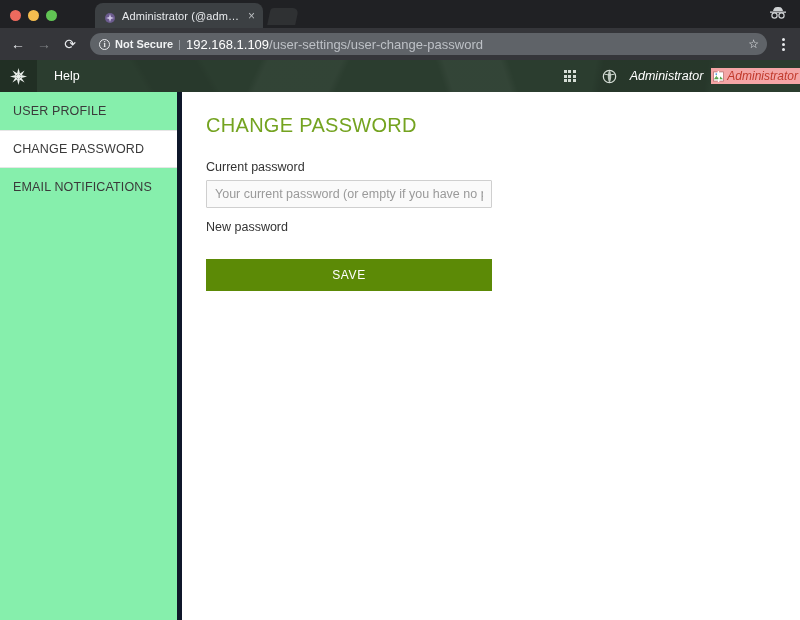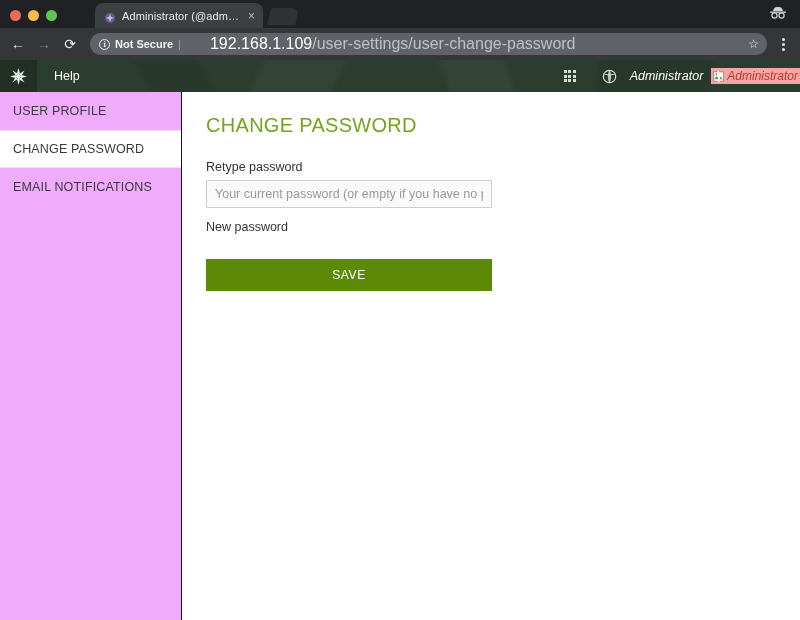--- a/index.html
+++ b/index.html
@@ -57,21 +57,21 @@
     margin-left: 6px; gap: 5px; overflow: hidden;
   }
   .notsecure-icon {
     width: 11px; height: 11px; border: 1.2px solid #e8eaed; border-radius: 50%;
     color: #e8eaed; font-size: 8px; display: flex; align-items: center;
     justify-content: center; font-family: "Liberation Serif", serif;
     flex: 0 0 11px; font-weight: bold;
   }
   .notsecure-text { font-size: 11px; color: #f1f3f4; white-space: nowrap; font-weight: bold; }
   .omni-sep { color: #9aa0a6; font-size: 11px; }
-  .url { font-size: 16px; white-space: nowrap; overflow: hidden; margin-left: 24px; }
+  .url { font-size: 13px; white-space: nowrap; overflow: hidden; }
   .url-host { color: #ffffff; }
   .url-path { color: #bdc1c6; }
   .omni-star { margin-left: auto; color: #e8eaed; font-size: 12px; padding-left: 6px; }
   .menu-dots {
     width: 18px; display: flex; flex-direction: column; align-items: center;
     gap: 2px; margin-left: 5px;
   }
   .menu-dots i { width: 3px; height: 3px; border-radius: 50%; background: #e8eaed; display: block; }
 
   
@@ -114,22 +114,22 @@
     display: inline-flex; align-items: center; gap: 3px;
     background: #f4a6a6; color: #c0392b; font-size: 12px;
     padding: 1px 2px 1px 2px; max-width: 92px; overflow: hidden;
     white-space: nowrap; margin-right: 0;
   }
   .broken-icon { width: 11px; height: 11px; flex: 0 0 11px; }
 
   .body { flex: 1; display: flex; min-height: 0; }
 
   .sidebar {
-    width: 182px; flex: 0 0 182px; background: #f0abfc;
-    border-right: 1px solid #0f172a;
+    width: 182px; flex: 0 0 182px; background: #86efac;
+    border-right: 5px solid #0f172a;
   }
   .side-item {
     height: 38px; display: flex; align-items: center; padding-left: 13px;
     font-size: 12.5px; color: #3a3a3a; letter-spacing: .15px;
     border-top: 1px solid transparent; border-bottom: 1px solid transparent;
   }
   .side-item.active {
     background: #ffffff; border-top: 1px solid #e6e6e6; border-bottom: 1px solid #e6e6e6;
   }
 
@@ -271,21 +271,21 @@
         </div>
         <div class="side-item">
           <span>EMAIL NOTIFICATIONS</span>
         </div>
       </div>
 
       <div class="content">
         <h1 class="page-title">CHANGE PASSWORD</h1>
 
         <div class="field">
-          <div class="field-label">Retype password</div>
+          <div class="field-label">Current password</div>
           <input class="field-input" type="text" placeholder="Your current password (or empty if you have no password)" style="">
         </div>
 
         <div class="field">
           <div class="field-label">New password</div>
         </div>
 
         <div class="field">
         </div>
 

